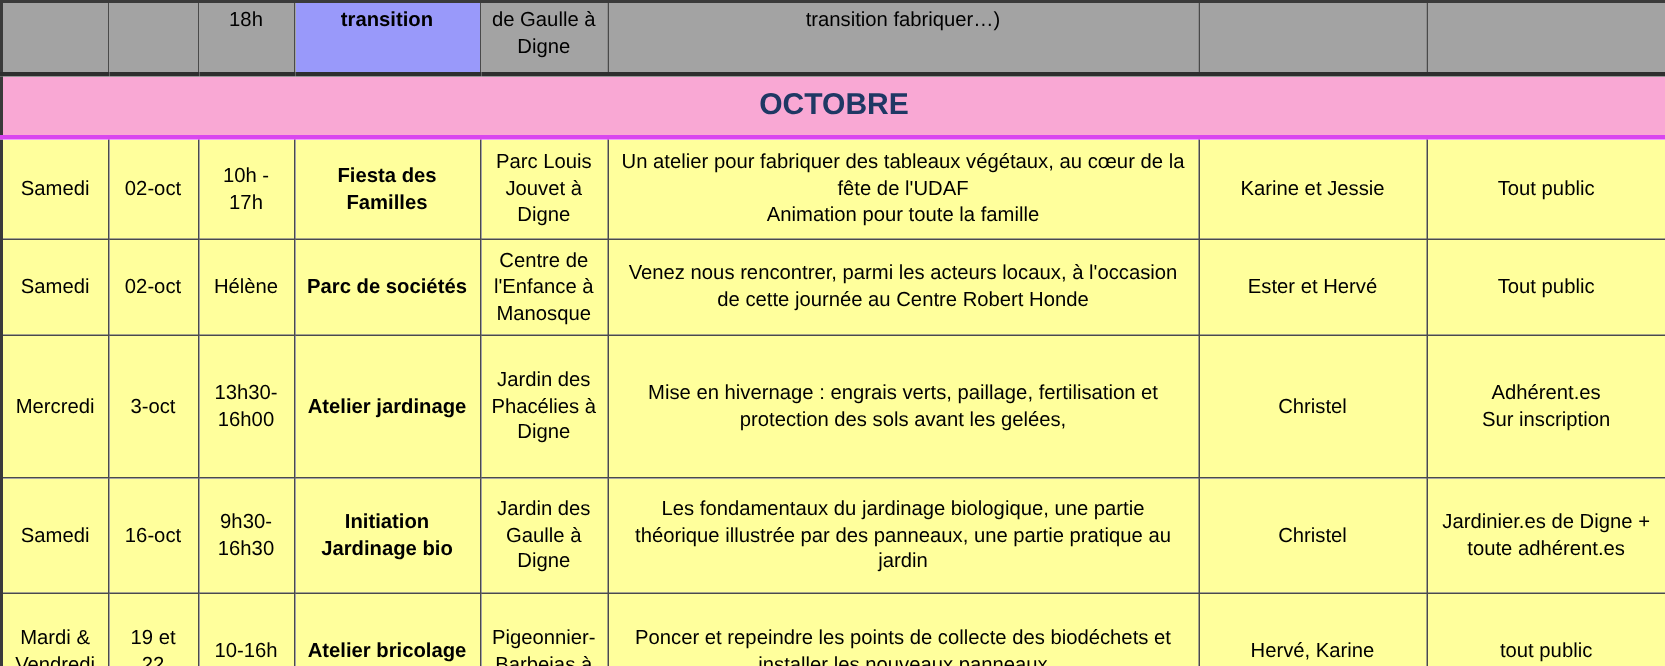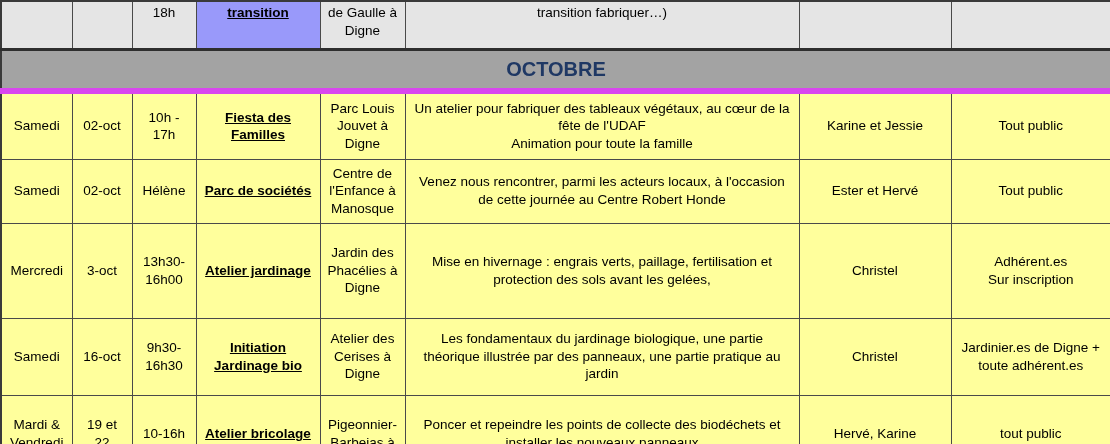--- a/index.html
+++ b/index.html
@@ -22,35 +22,35 @@
     vertical-align: middle;
     padding: 2px 6px;
     font-size: 13.5px;
     line-height: 1.3;
     color: #000000;
     background: #FFFF9C;
     white-space: pre-line;
     overflow: hidden;
   }
   
-  tr.r-partial td { background: #e5e5e5; vertical-align: top; border-top: none; border-bottom: 3px solid #2e2e2e; }
+  tr.r-partial td { background: #a3a3a3; vertical-align: top; border-top: none; border-bottom: 3px solid #2e2e2e; }
   tr.r-partial td.ev { background: #9999FA; }
   
   tr.r-month td {
-    background: #a3a3a3;
+    background: #f9a8d4;
     font-weight: bold;
     font-size: 20px;
     color: #1F3864;
-    border-bottom: 6px solid #d946ef;
+    border-bottom: 3px solid #d946ef;
     border-left: 2px solid #3a3a3a;
     border-right: 2px solid #3a3a3a;
     padding: 4px;
   }
   
-  td.ev { background: #FDC966; font-weight: bold; text-decoration: underline; }
+  td.ev { background: #FDC966; font-weight: bold; }
   
   tr.r-partial { height: 48px; }
   tr.r-month   { height: 42px; }
   tr.r1 { height: 68px; }
   tr.r2 { height: 64px; }
   tr.r3 { height: 95px; }
   tr.r4 { height: 77px; }
   tr.r5 { height: 78px; } 
 </style>
 </head>
@@ -112,21 +112,21 @@
         <td>Mise en hivernage : engrais verts, paillage, fertilisation et protection des sols avant les gelées,</td>
         <td>Christel</td>
         <td>Adhérent.es
 Sur inscription</td>
       </tr>
       <tr class="r4">
         <td>Samedi</td>
         <td>16-oct</td>
         <td>9h30-16h30</td>
         <td class="ev">Initiation Jardinage bio</td>
-        <td>Atelier des Cerises à Digne</td>
+        <td>Jardin des Gaulle à Digne</td>
         <td>Les fondamentaux du jardinage biologique, une partie théorique illustrée par des panneaux, une partie pratique au jardin</td>
         <td>Christel</td>
         <td>Jardinier.es de Digne + toute adhérent.es</td>
       </tr>
       <tr class="r5">
         <td>Mardi &amp; Vendredi</td>
         <td>19 et 22</td>
         <td>10-16h</td>
         <td class="ev">Atelier bricolage</td>
         <td>Pigeonnier-Barbejas à</td>

